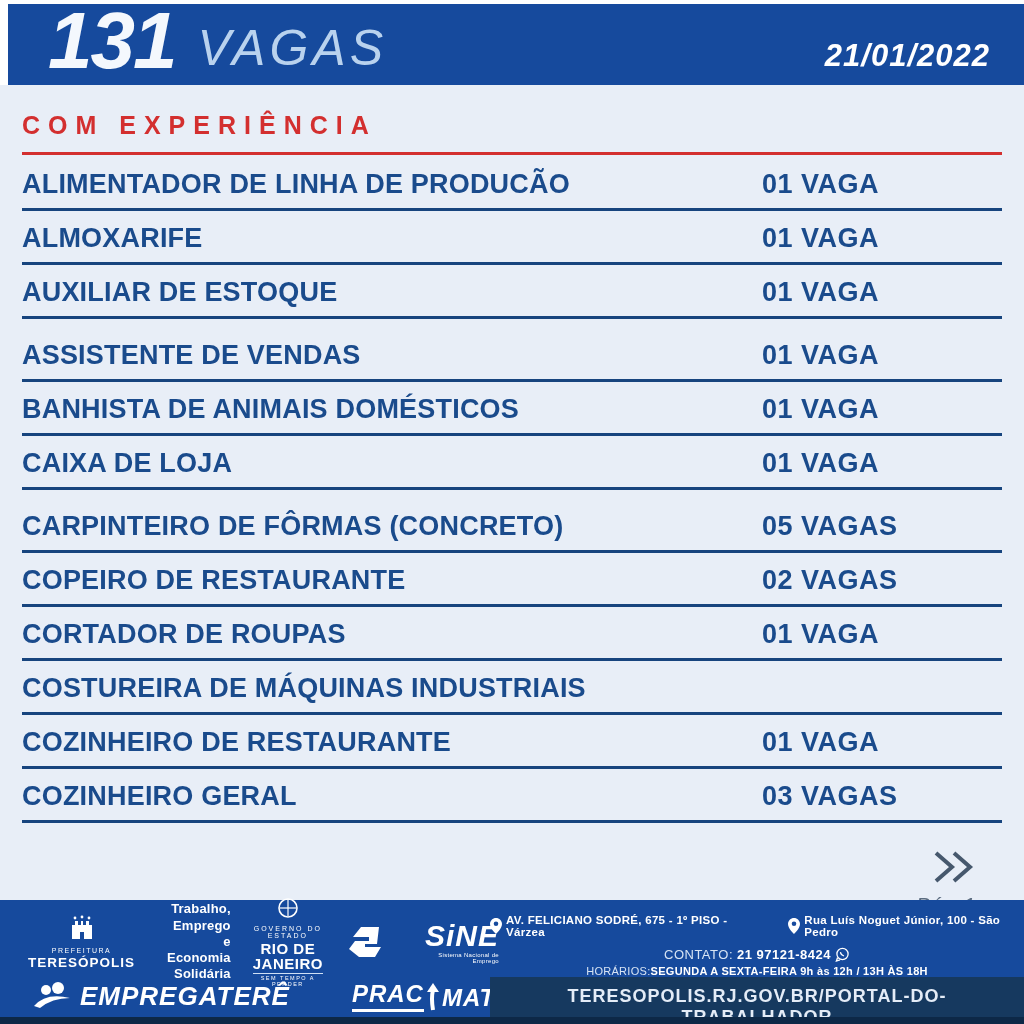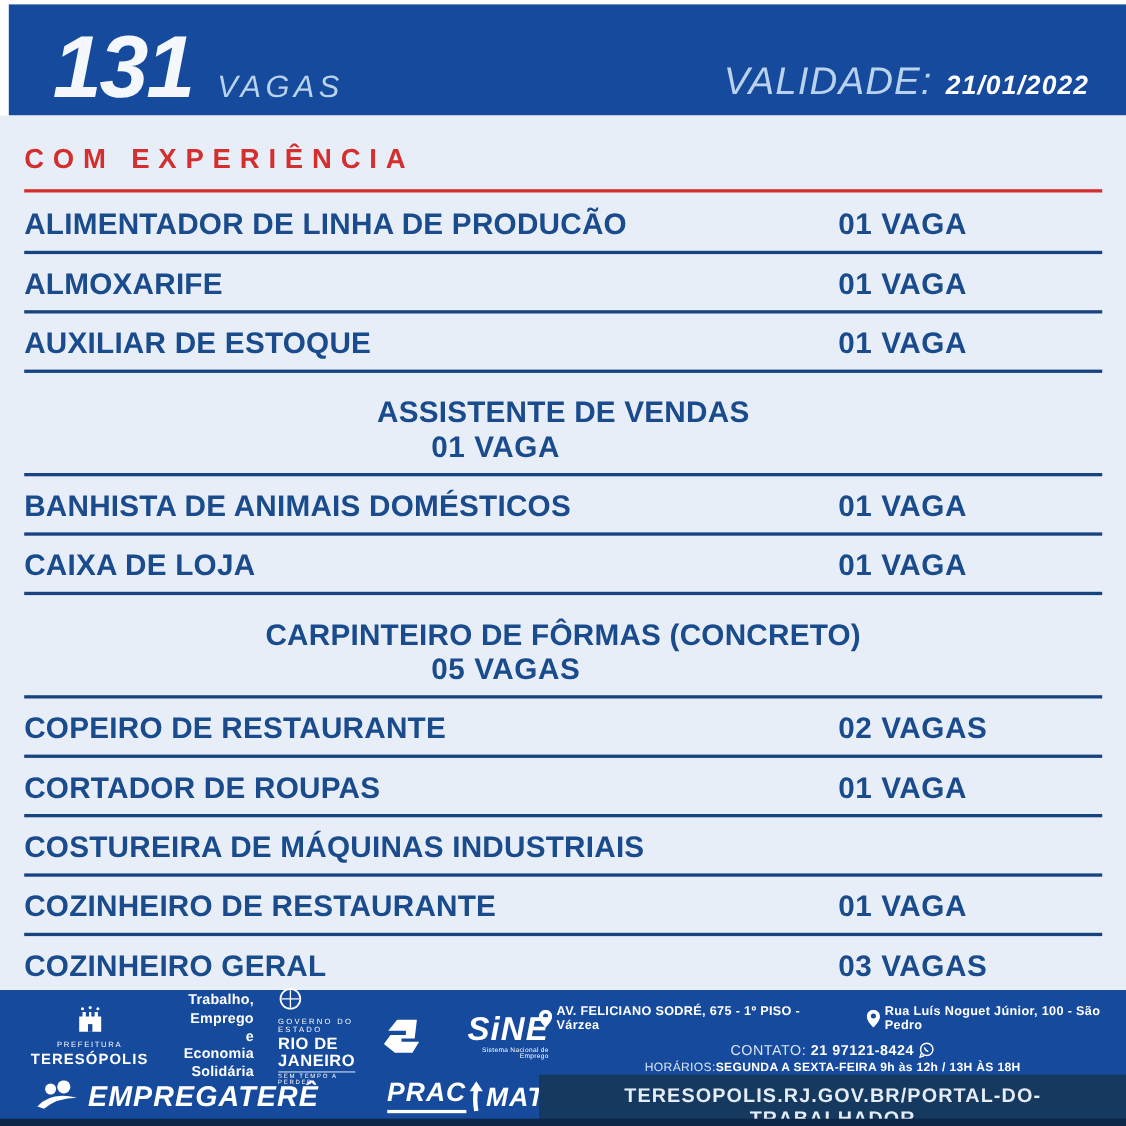--- a/index.html
+++ b/index.html
@@ -9,57 +9,57 @@
     background:#ffffff;
     width:1024px; height:1024px;
     overflow:hidden;
     position:relative;
   }
 
   
   .banner {
     background:#164a9d;
     margin:4px 0 0 8px;
-    height:101px;
+    height:81px;
     display:flex;
     align-items:flex-end;
     padding:0 34px 10px 40px;
     font-style:italic;
   }
   .banner .count {
     color:#f4f8fd;
     font-size:80px;
     font-weight:bold;
     line-height:0.85;
     letter-spacing:-2px;
   }
   .banner .count-label {
     color:#b9d2ee;
-    font-size:28px;
+    font-size:50px;
     letter-spacing:4px;
     margin-left:22px;
     line-height:1;
     padding-bottom:2px;
   }
   .banner .validity {
     margin-left:auto;
     display:flex;
     align-items:baseline;
     line-height:1;
     padding-bottom:4px;
   }
   .banner .validity-label {
     color:#b9d2ee;
     font-size:35px;
     letter-spacing:1px;
   }
   .banner .validity-date {
     color:#ffffff;
     font-weight:bold;
-    font-size:24px;
+    font-size:31px;
     margin-left:12px;
     letter-spacing:1px;
   }
 
   
   .content {
     background:#e8eef7;
     min-height:795px;
     padding:26px 22px 0 22px;
   }
@@ -75,21 +75,21 @@
     margin:12px 0 2px 0;
   }
   .rows { }
   .row {
     display:flex;
     justify-content:space-between;
     align-items:center;
     border-bottom:3px solid #17447e;
     padding:12px 0 8px 0;
   }
-  .row.gap-top { margin-top:9px;flex-direction:column; }
+  .row.gap-top { margin-top:9px; }
   .row-title {
     color:#1a4b8c;
     font-weight:bold;
     font-size:27px;
     letter-spacing:0.2px;
   }
   .row-count {
     color:#1a4b8c;
     font-weight:bold;
     font-size:27px;
@@ -132,21 +132,21 @@
     display:flex;
     align-items:center;
     gap:16px;
     height:60px;
   }
   .tere-logo { text-align:center; line-height:1; }
   .tere-logo .small { font-size:7px; letter-spacing:1.5px; display:block; margin-top:3px; }
   .tere-logo .big { font-size:13.5px; font-weight:bold; letter-spacing:1px; display:block; margin-top:2px; }
   .v-divider { width:1px; height:48px; background:#9db8dd; }
   .dept { font-size:13px; font-weight:bold; line-height:1.25; letter-spacing:0.2px;text-align:right; }
-  .rio-logo { text-align:left; line-height:1; margin-left:6px; }
+  .rio-logo { text-align:center; line-height:1; margin-left:6px; }
   .rio-logo .small { font-size:7px; letter-spacing:2px; display:block; margin-top:3px; }
   .rio-logo .big { font-size:15px; font-weight:bold; letter-spacing:0.5px; display:block; margin-top:2px; border-bottom:1px solid #cfe0f5; padding-bottom:2px; }
   .rio-logo .tiny { font-size:5.5px; letter-spacing:1.5px; display:block; margin-top:2px; }
   .sine-logo { display:flex; margin-left:6px;gap:34px; }
   .sine-text { line-height:1; margin-left:4px; }
   .sine-name { font-size:30px; font-weight:bold; font-style:italic; letter-spacing:1px; display:block; }
   .sine-sub { font-size:6px; display:block; text-align:right; margin-top:1px; letter-spacing:0.3px; }
   .logo-row2 {
     display:flex;
     align-items:center;
@@ -214,21 +214,20 @@
   }
   .icon { display:inline-flex; align-items:center; }
 </style>
 </head>
 <body>
 
 <div class="banner">
   <span class="count">131</span>
   <span class="count-label">VAGAS</span>
   <span class="validity">
-    <span class="validity-label">VALIDADE:</span>
     <span class="validity-date">21/01/2022</span>
   </span>
 </div>
 
 <div class="content">
   <div class="section-title">COM EXPERIÊNCIA</div>
   <hr class="section-rule">
 
   <div class="rows">
     <div class="row">

